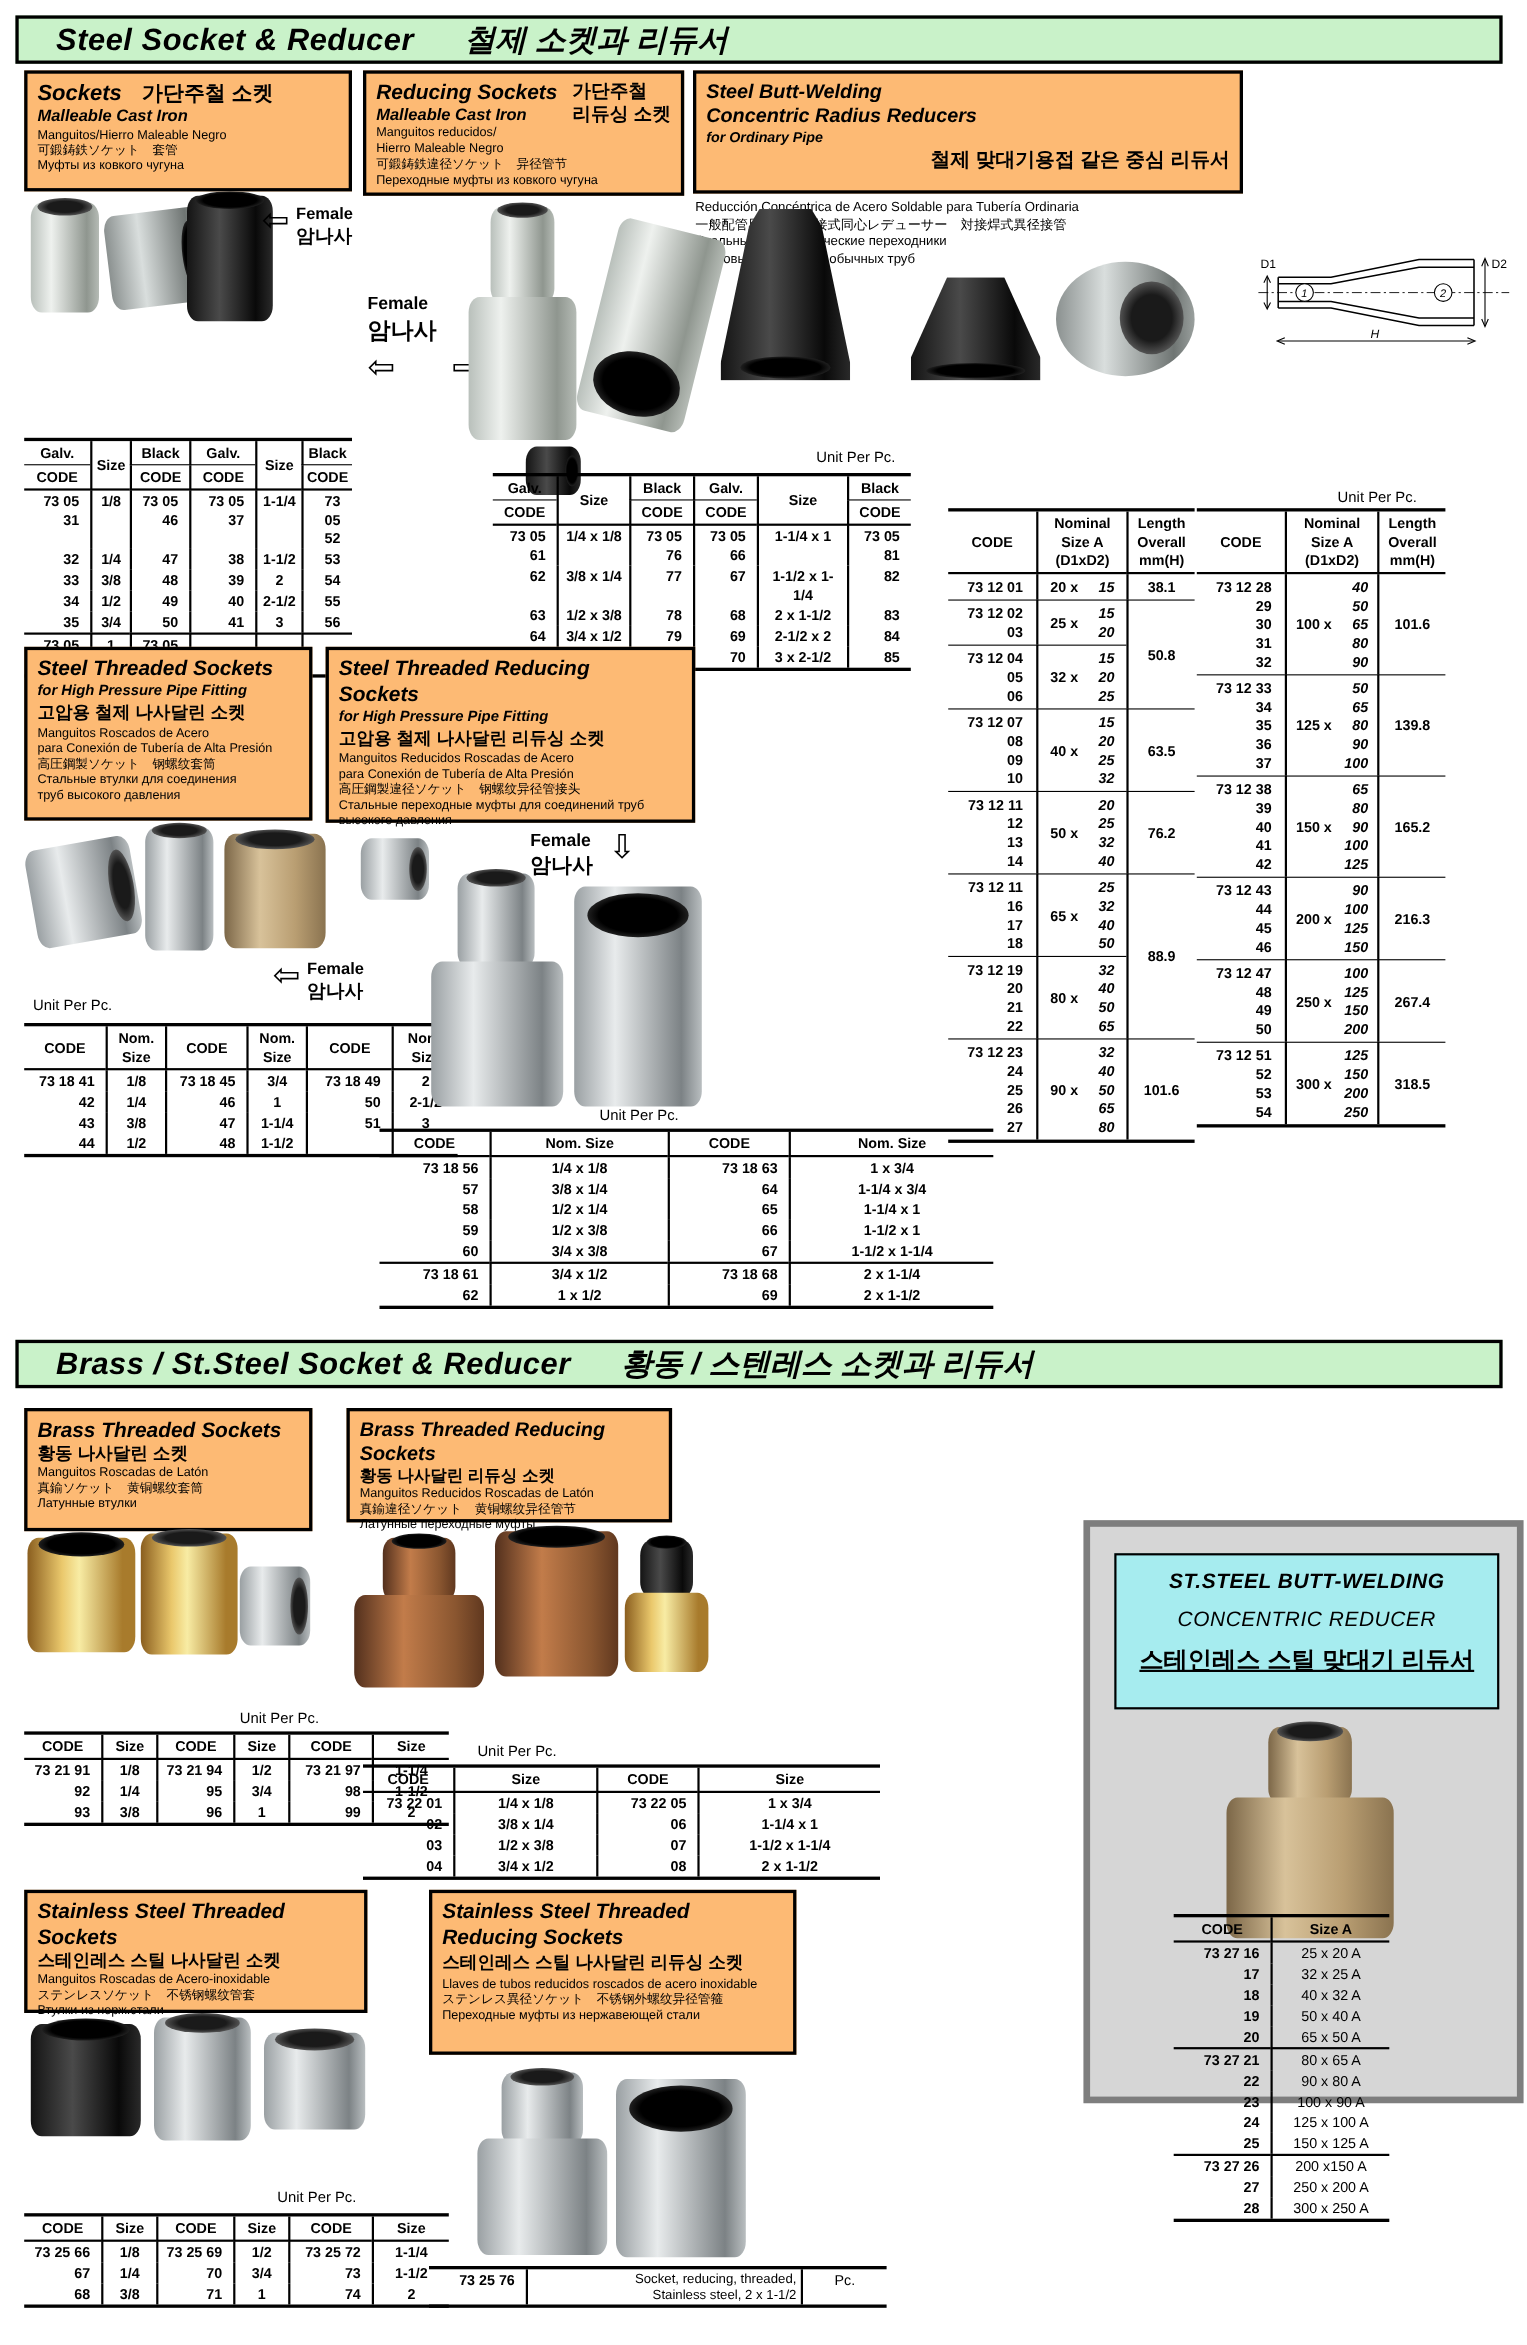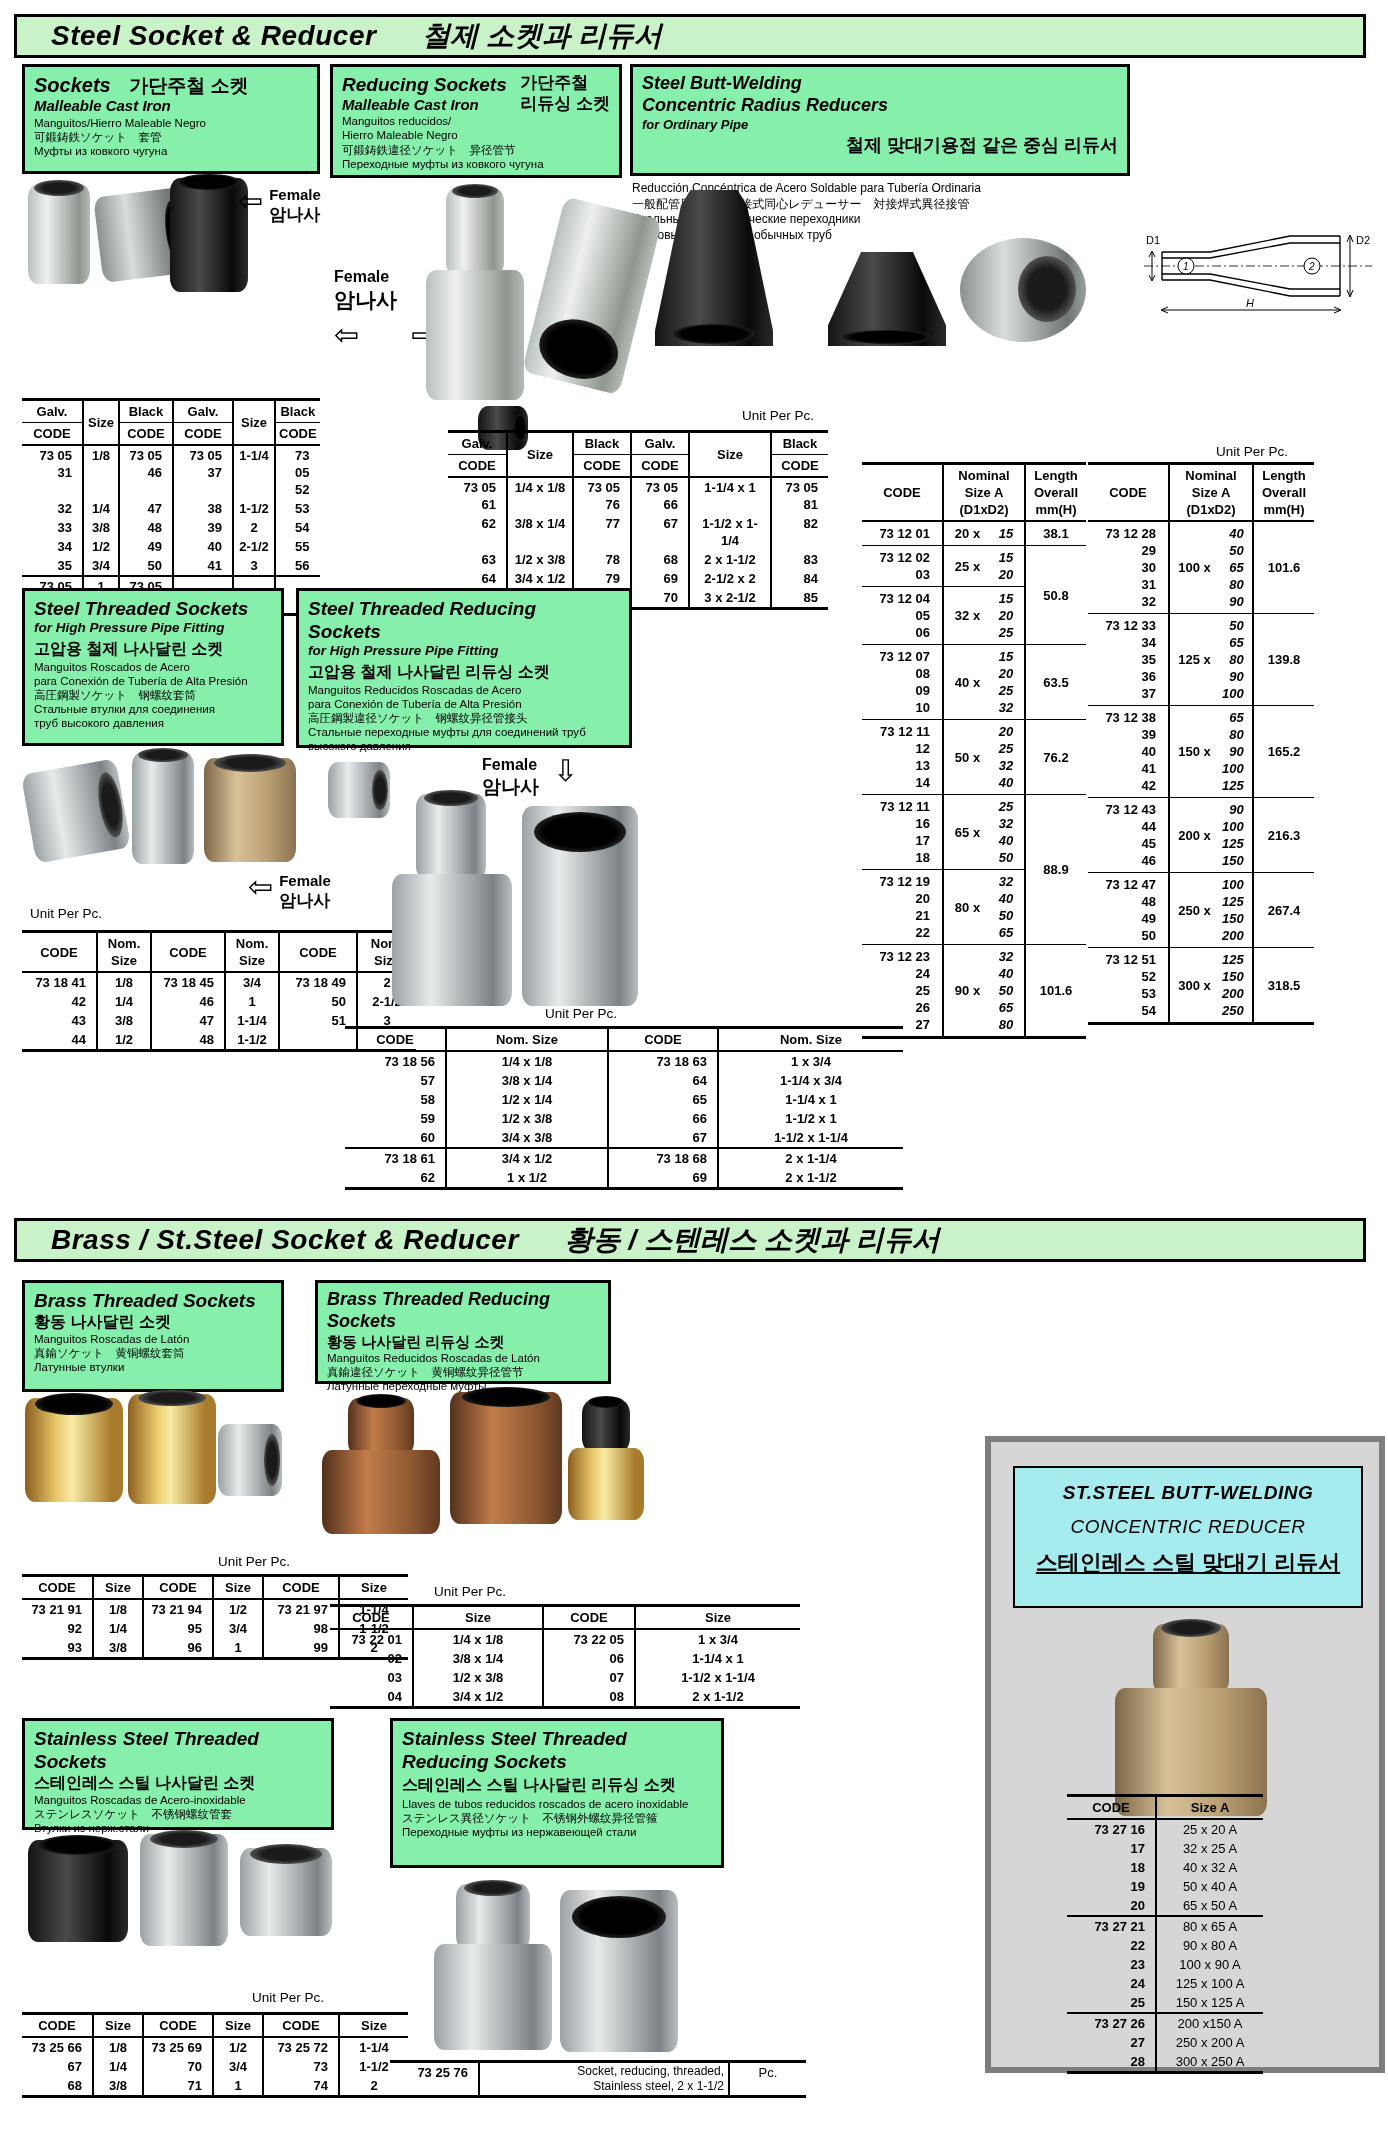--- a/index.html
+++ b/index.html
@@ -7,21 +7,21 @@
         font-family:"Liberation Sans",sans-serif;color:#000;overflow:hidden;}
   .abs{position:absolute;}
 
   
   .banner{background:#c9f2c9;border:3px solid #000;display:flex;align-items:center;
           font-style:italic;font-weight:bold;font-size:28px;box-sizing:border-box;}
   .banner .en{padding-left:34px;letter-spacing:.5px;}
   .banner .kr{padding-left:46px;}
 
   
-  .ibox{background:#86efac;border:3px solid #000;box-sizing:border-box;padding:6px 9px;line-height:1.22;}
+  .ibox{background:#fdba74;border:3px solid #000;box-sizing:border-box;padding:6px 9px;line-height:1.22;}
   .bt{font-style:italic;font-weight:bold;font-size:20px;}
   .btk{font-weight:bold;font-size:19px;font-style:normal;}
   .bsub{font-style:italic;font-weight:bold;font-size:15px;}
   .bline{font-size:11.5px;}
   .flexrow{display:flex;justify-content:space-between;align-items:flex-start;}
 
   
   .unit{font-size:13.5px;}
   .female .f-en{font-weight:bold;font-size:15px;}
   .female .f-kr{font-weight:bold;font-size:17px;}
@@ -1017,21 +1017,21 @@
           <tr>
             <td class="ar">04</td>
             <td class="ac">3/4  x  1/2</td>
             <td class="ar">08</td>
             <td class="ac">2   x  1-1/2</td>
           </tr>
         </tbody>
       </table>
     </div>
 
-  <div class="abs graybox" style="left:985px;top:1436px;width:400px;height:637px;">
+  <div class="abs graybox" style="left:985px;top:1382px;width:400px;height:530px;">
     <div class="cyanbox abs" style="left:22px;top:24px;width:350px;height:142px;">
       <div class="l1">ST.STEEL BUTT-WELDING</div>
       <div class="l2">CONCENTRIC   REDUCER</div>
       <div class="lkr">스테인레스 스틸 맞대기 리듀서</div>
     </div>
     <div class="photo" style="left:110px;top:182px;width:180px;height:212px;position:absolute;">
       <div class="part m-tan rounded" style="left:52px;top:0;width:76px;height:70px;"></div>
       <div class="part m-tan rounded" style="left:14px;top:64px;width:152px;height:128px;"></div>
       <i class="open op-dark" style="left:60px;top:-5px;width:60px;height:18px;"></i>
     </div>

